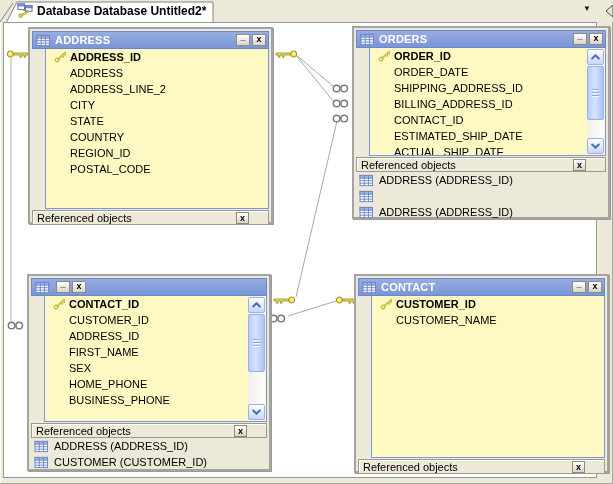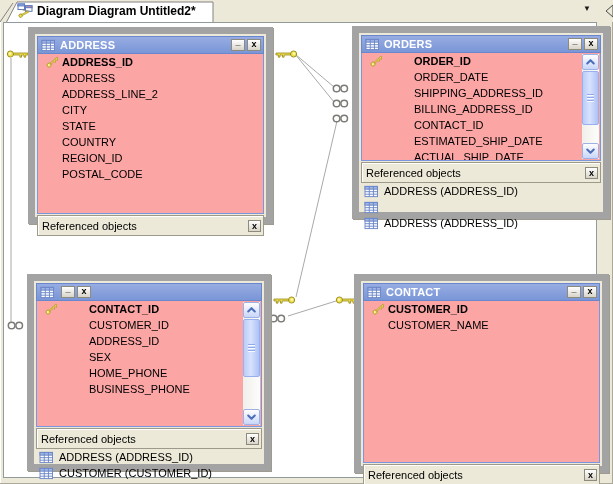--- a/index.html
+++ b/index.html
@@ -15,44 +15,44 @@
   .tabshape { position:absolute; left:0; top:0; }
   .tab-label { position:absolute; left:37px; top:4px; font-weight:bold; font-size:12px; white-space:nowrap; }
   .tab-icon { position:absolute; left:17px; top:3px; width:16px; height:16px; }
   .tab-dropdown { position:absolute; right:22px; top:4px; font-size:8px; color:#1a1a1a; }
   .edge-glyph { position:absolute; right:-2px; top:3px; }
   
   .canvas { position:absolute; left:3px; top:22px; width:594px; height:456px;
             background:#FFFFFF; border:1px solid #919B9C; }
   .lines { position:absolute; left:0; top:0; }
   
-  .twin { position:absolute; background:#ECE9D8; border:7px solid #a3a3a3;
+  .twin { position:absolute; background:#ECE9D8; border:2px solid #a3a3a3;
           box-shadow:1px 1px 0 #9e9c90; padding:2px; }
   .titlebar { height:18px; background:linear-gradient(#97ACE2,#7A96D7);
               border:1px solid #6A87CE; display:flex; align-items:center;
               padding:0 2px 0 3px; color:#FFFFFF; font-weight:bold; }
   .titlebar .ticon { width:15px; height:13px; margin-right:4px; flex:0 0 auto; }
   .titlebar .ttext { flex:1; white-space:nowrap; overflow:hidden; letter-spacing:.2px; }
   .winbtn { width:14px; height:12px; margin-left:2px; flex:0 0 auto;
             background:linear-gradient(#FFFFFF,#D8D4C8); border:1px solid #8D8A7E;
             color:#000; font-size:9px; font-weight:bold; text-align:center;
             line-height:8px; cursor:default; }
   .winbtn.min { line-height:4px; }
-  .cols { position:relative; background:#fca5a5; border:1px solid #7A96DF;
-          border-top:none; overflow:hidden; }
+  .cols { position:relative; background:#fef9c3; border:1px solid #7A96DF;
+          border-top:none; overflow:hidden;margin-left:13px; }
   .row { height:16px; display:flex; align-items:center; white-space:nowrap; padding-left:5px; }
   .kcell { width:19px; flex:0 0 auto; display:flex; align-items:center; justify-content:center; }
   .pkkey { transform:rotate(-42deg); }
   .row.pk .ctext { font-weight:bold; }
   .ctext { overflow:hidden; }
-  .hasSb .row { padding-right:17px;gap:28px; }
-  
-  .refbar { height:21px; margin-top:1px; background:#ECE9D8; border:1px solid #9D9A8B;
+  .hasSb .row { padding-right:17px; }
+  
+  .refbar { height:15px; margin-top:1px; background:#ECE9D8; border:1px solid #9D9A8B;
             box-shadow:inset 1px 1px 0 #FFFFFF; display:flex; align-items:center;
-            padding:0 2px 0 4px; }
+            padding:0 19px 0 4px; }
   .refbar .rtext { flex:1; }
   .xbtn { width:13px; height:12px; background:linear-gradient(#FFFFFF,#D8D4C8);
           border:1px solid #8D8A7E; font-size:9px; font-weight:bold;
           line-height:10px; text-align:center; }
   .refrow { height:16px; display:flex; align-items:center; gap:5px; padding-left:3px;
             white-space:nowrap; overflow:hidden; }
   .refrow svg { flex:0 0 auto; }
   
   .vsb { position:absolute; top:1px; right:1px; bottom:1px; width:17px;
          background:linear-gradient(90deg,#F0EFEA,#FDFDFC); }
@@ -114,21 +114,21 @@
 </svg>
 
 <div class="tabstrip">
   <svg class="tabshape" width="240" height="23">
     <path d="M0 22 L13 3" fill="none" stroke="#848284"></path>
     <path d="M6 23 L17 2 L213 2 L213 23" fill="#FFFFFF" stroke="#848284"></path>
   </svg>
   <svg class="tab-icon" viewBox="0 0 16 16">
       <use href="#sym-diagram"></use>
     </svg>
-  <span class="tab-label">Diagram Diagram Untitled2*</span>
+  <span class="tab-label">Database Database Untitled2*</span>
   <span class="tab-dropdown">▼</span>
   <svg class="edge-glyph" width="12" height="16">
     <path d="M10 2 L3 8 L10 14 Z" fill="#ECE9D8" stroke="#4d4d4d"></path>
   </svg>
 </div>
 
 <div class="canvas">
 
   <svg class="lines" width="594" height="456">
     <line x1="7" y1="35" x2="7" y2="299" stroke="#A9A9A9"></line>
@@ -320,20 +320,24 @@
       <div class="row">
           <span class="kcell"></span>
           <span class="ctext">CUSTOMER_ID</span>
         </div>
       <div class="row">
           <span class="kcell"></span>
           <span class="ctext">ADDRESS_ID</span>
         </div>
       <div class="row">
           <span class="kcell"></span>
+          <span class="ctext">FIRST_NAME</span>
+        </div>
+      <div class="row">
+          <span class="kcell"></span>
           <span class="ctext">SEX</span>
         </div>
       <div class="row">
           <span class="kcell"></span>
           <span class="ctext">HOME_PHONE</span>
         </div>
       <div class="row">
           <span class="kcell"></span>
           <span class="ctext">BUSINESS_PHONE</span>
         </div>

